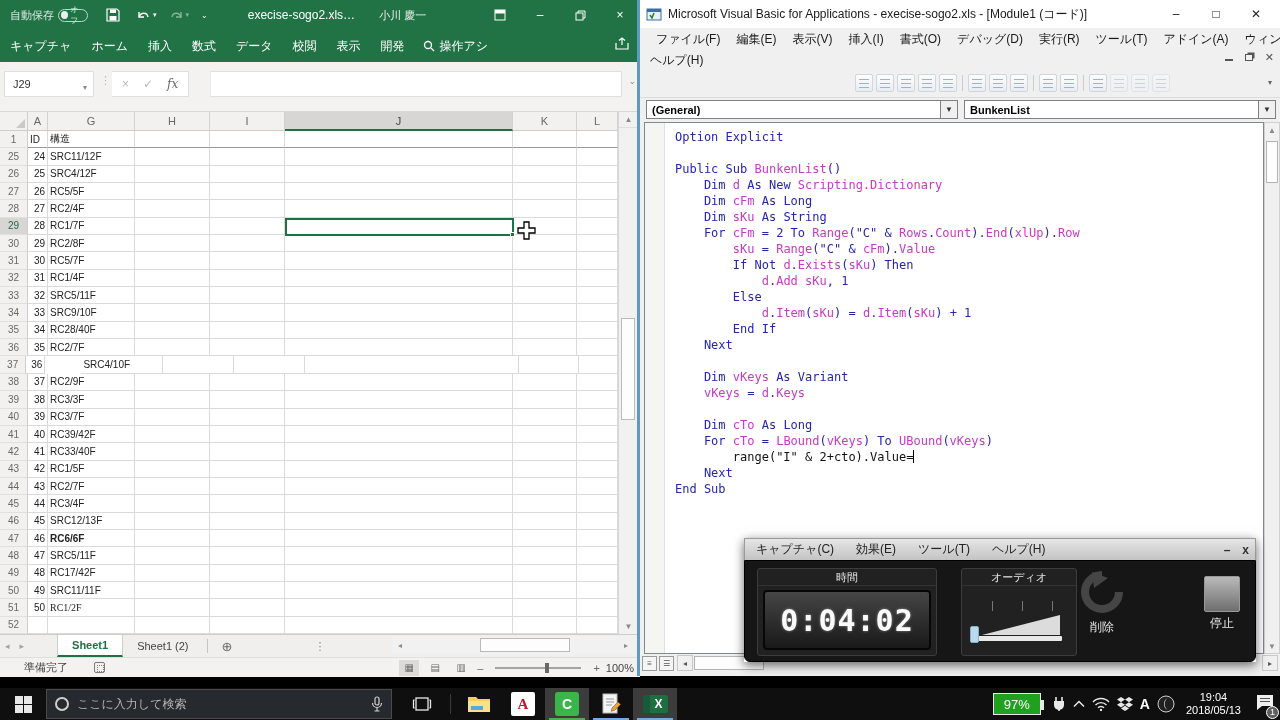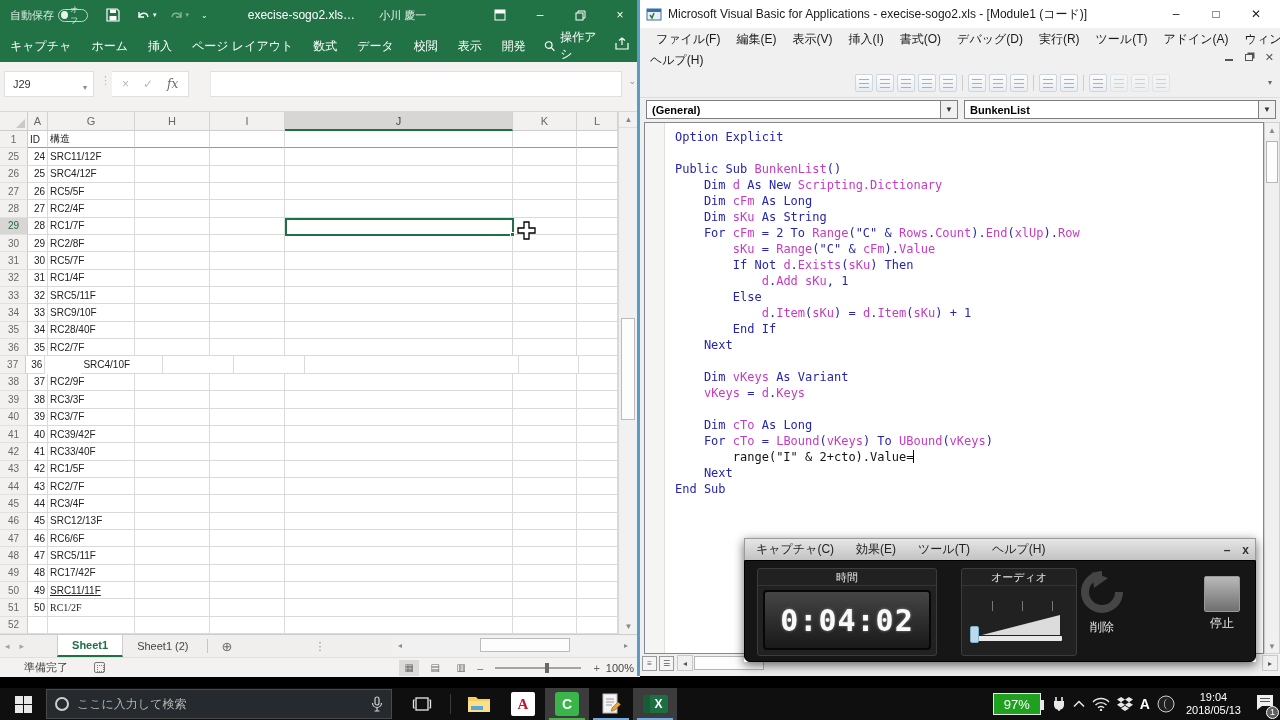--- a/index.html
+++ b/index.html
@@ -215,21 +215,20 @@
         </span>
       <span class="winbtn">×</span>
     </div>
   </div>
 
   <div class="ribbonbar">
     <div id="ribbon-tabs" style="display:flex">
         <div class="rtab">キャプチャ</div>
         <div class="rtab">ホーム</div>
         <div class="rtab">挿入</div>
-        <div class="rtab">ページ レイアウト</div>
         <div class="rtab">数式</div>
         <div class="rtab">データ</div>
         <div class="rtab">校閲</div>
         <div class="rtab">表示</div>
         <div class="rtab">開発</div>
       </div>
     <div class="rtab-search">
       <svg width="12" height="12" viewBox="0 0 12 12">
           <circle cx="5" cy="5" r="3.5" fill="none" stroke="#fff" stroke-width="1.3"></circle>
           <line x1="8" y1="8" x2="11" y2="11" stroke="#fff" stroke-width="1.3"></line>
@@ -497,21 +496,21 @@
           <div class="gc" style="width: 87px;">SRC12/13F</div>
           <div class="gc" style="width: 75px;"></div>
           <div class="gc" style="width: 75px;"></div>
           <div class="gc" style="width: 228px;"></div>
           <div class="gc" style="width: 64px;"></div>
           <div class="gc" style="width: 41px;"></div>
         </div>
         <div class="g-row">
           <div class="rh">47</div>
           <div class="gc num" style="width: 20px;">46</div>
-          <div class="gc" style="width: 87px;">RC6/6F</div>
+          <div class="gc" style="width: 87px; font-weight: bold;">RC6/6F</div>
           <div class="gc" style="width: 75px;"></div>
           <div class="gc" style="width: 75px;"></div>
           <div class="gc" style="width: 228px;"></div>
           <div class="gc" style="width: 64px;"></div>
           <div class="gc" style="width: 41px;"></div>
         </div>
         <div class="g-row">
           <div class="rh">48</div>
           <div class="gc num" style="width: 20px;">47</div>
           <div class="gc" style="width: 87px;">SRC5/11F</div>
@@ -527,21 +526,21 @@
           <div class="gc" style="width: 87px;">RC17/42F</div>
           <div class="gc" style="width: 75px;"></div>
           <div class="gc" style="width: 75px;"></div>
           <div class="gc" style="width: 228px;"></div>
           <div class="gc" style="width: 64px;"></div>
           <div class="gc" style="width: 41px;"></div>
         </div>
         <div class="g-row">
           <div class="rh">50</div>
           <div class="gc num" style="width: 20px;">49</div>
-          <div class="gc" style="width: 87px; text-decoration: underline;">SRC11/11F</div>
+          <div class="gc" style="width: 87px;">SRC11/11F</div>
           <div class="gc" style="width: 75px;"></div>
           <div class="gc" style="width: 75px;"></div>
           <div class="gc" style="width: 228px;"></div>
           <div class="gc" style="width: 64px;"></div>
           <div class="gc" style="width: 41px;"></div>
         </div>
         <div class="g-row">
           <div class="rh">51</div>
           <div class="gc num" style="width: 20px;">50</div>
           <div class="gc" style="width: 87px; font-family: Liberation Serif, serif;">RC1/2F</div>

